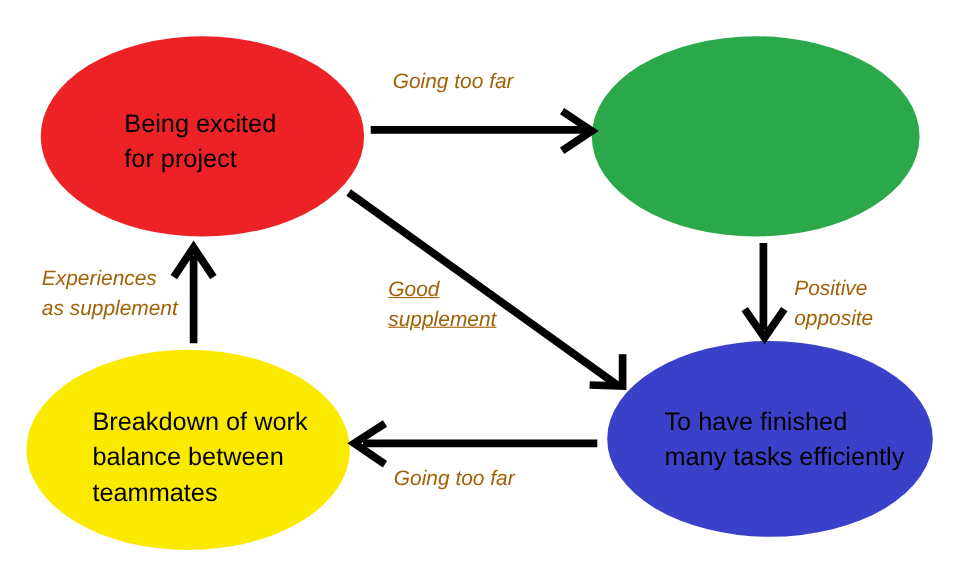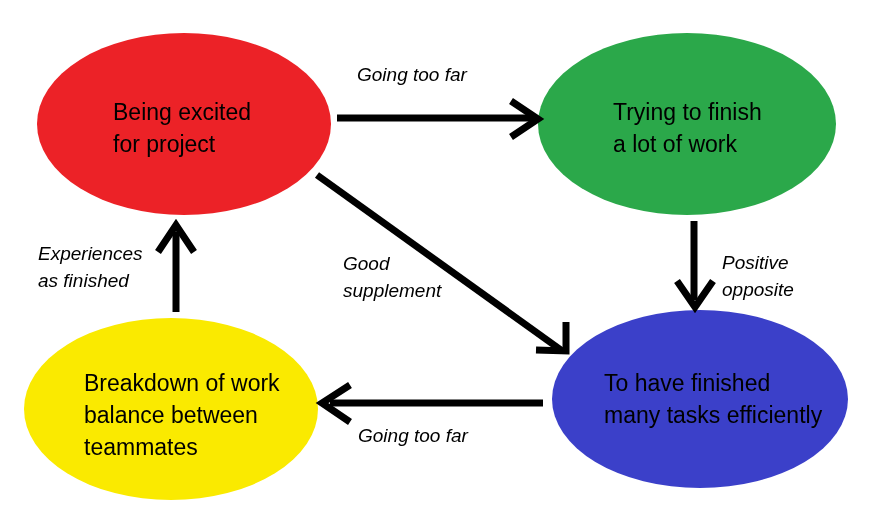--- a/index.html
+++ b/index.html
@@ -28,37 +28,37 @@
     text-align: left;
     color: #000000;
     font-family: "Liberation Sans", sans-serif;
     font-size: 23px;
     line-height: 1.40;
     white-space: pre-line;
     pointer-events: none;
   }
   .edge-label {
     position: absolute;
-    color: #000000;
+    color: #a16207;
     font-family: "Liberation Sans", sans-serif;
     font-style: italic;
     font-size: 19px;
     line-height: 1.42;
     white-space: pre-line;
   }
   #lbl-node-red     { left: 113px; top: 96px; }
   #lbl-node-green   { left: 613px; top: 96px; }
   #lbl-node-yellow  { left: 84px;  top: 367px; }
   #lbl-node-blue    { left: 604px; top: 367px; }
 
   #lbl-edge-top     { left: 357px; top: 62px; }
   #lbl-edge-right   { left: 722px; top: 226px; margin-top: 24px; }
   #lbl-edge-bottom  { left: 358px; top: 423px; }
   #lbl-edge-left    { left: 38px;  top: 241px; }
-  #lbl-edge-diag    { left: 343px; top: 251px; }
+  #lbl-edge-diag    { left: 353px; top: 251px; text-decoration: underline; }
 </style>
 </head>
 <body>
 
 <div id="canvas">
 
   <svg class="layer" viewBox="0 0 870 525">
 
     <ellipse cx="184" cy="124" rx="147" ry="91" fill="#EC2227"></ellipse>
     <ellipse cx="687" cy="124" rx="149" ry="91" fill="#2BA84A"></ellipse>
@@ -87,36 +87,34 @@
 
     <g>
       <path d="M317,175 L561,350" stroke="#000000" stroke-width="7" stroke-linecap="butt" fill="none"></path>
       <path d="M536,350 L566,351 L566,322" stroke="#000000" stroke-width="7" fill="none" stroke-linecap="butt" stroke-linejoin="miter"></path>
     </g>
   </svg>
 
   <div class="node-label" id="lbl-node-red">Being excited
 for project</div>
 
-  <div class="node-label" id="lbl-node-green">Trying to finish
-a lot of work</div>
 
   <div class="node-label" id="lbl-node-yellow">Breakdown of work
 balance between
 teammates</div>
 
   <div class="node-label" id="lbl-node-blue">To have finished
 many tasks efficiently</div>
 
   <div class="edge-label" id="lbl-edge-top">Going too far</div>
 
   <div class="edge-label" id="lbl-edge-right">Positive
 opposite</div>
 
   <div class="edge-label" id="lbl-edge-bottom">Going too far</div>
 
   <div class="edge-label" id="lbl-edge-left">Experiences
-as finished</div>
+as supplement</div>
 
   <div class="edge-label" id="lbl-edge-diag">Good
 supplement</div>
 
 </div>
 
 </body></html>

